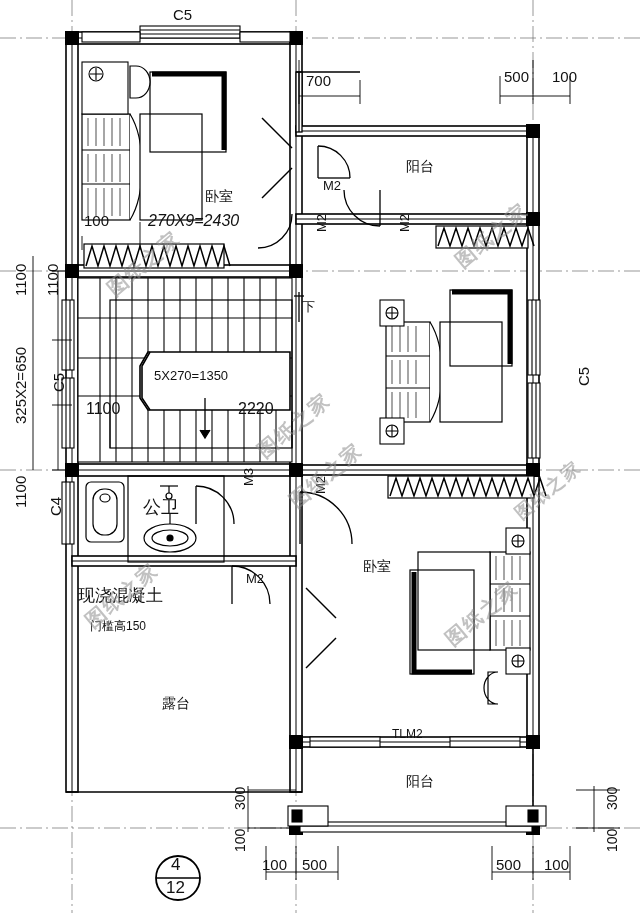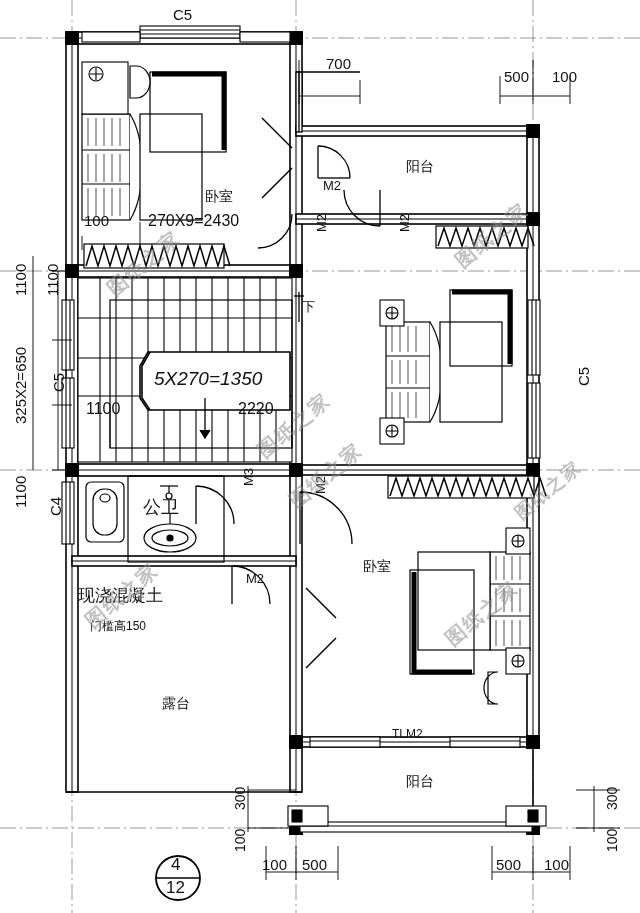--- a/index.html
+++ b/index.html
@@ -416,33 +416,33 @@
 <div class="lbl vert" style="left:241px;top:486px;font-size:13px;transform:rotate(-90deg);">M3</div>
 <div class="lbl vert" style="left:313px;top:494px;font-size:13px;transform:rotate(-90deg);">M2</div>
 <div class="lbl" style="left:246px;top:571px;font-size:13px;">M2</div>
 <div class="lbl" style="left:392px;top:727px;font-size:12px;">TLM2</div>
 
 <div class="lbl" style="left:173px;top:6px;font-size:15px;">C5</div>
 <div class="lbl vert" style="left:50px;top:392px;font-size:15px;transform:rotate(-90deg);">C5</div>
 <div class="lbl vert" style="left:47px;top:516px;font-size:15px;transform:rotate(-90deg);">C4</div>
 <div class="lbl vert" style="left:575px;top:386px;font-size:15px;transform:rotate(-90deg);">C5</div>
 
-<div class="lbl" style="left:306px;top:55px;font-size:15px;margin-left:20px;">700</div>
+<div class="lbl" style="left:306px;top:72px;font-size:15px;">700</div>
 <div class="lbl" style="left:504px;top:68px;font-size:15px;">500</div>
 <div class="lbl" style="left:552px;top:68px;font-size:15px;">100</div>
 
 <div class="lbl vert" style="left:12px;top:296px;font-size:15px;transform:rotate(-90deg);">1100</div>
 <div class="lbl vert" style="left:44px;top:296px;font-size:15px;transform:rotate(-90deg);">1100</div>
 <div class="lbl vert" style="left:12px;top:424px;font-size:15px;transform:rotate(-90deg);">325X2=650</div>
 <div class="lbl vert" style="left:12px;top:508px;font-size:15px;transform:rotate(-90deg);">1100</div>
 
 <div class="lbl" style="left:84px;top:212px;font-size:15px;">100</div>
-<div class="lbl" style="left:148px;top:212px;font-size:16px;">270X9=2430</div>
-
-<div class="lbl" style="left:152px;top:368px;font-size:19px;background:#fff;padding:0 2px;font-style:italic;">5X270=1350</div>
+<div class="lbl" style="left:148px;top:212px;font-size:16px;font-style:italic;">270X9=2430</div>
+
+<div class="lbl" style="left:152px;top:368px;font-size:13px;background:#fff;padding:0 2px;">5X270=1350</div>
 <div class="lbl" style="left:86px;top:400px;font-size:16px;">1100</div>
 <div class="lbl" style="left:238px;top:400px;font-size:16px;">2220</div>
 
 <div class="lbl cn" style="left:302px;top:298px;font-size:13px;">下</div>
 
 <div class="lbl vert" style="left:232px;top:810px;font-size:14px;transform:rotate(-90deg);">300</div>
 <div class="lbl vert" style="left:232px;top:852px;font-size:14px;transform:rotate(-90deg);">100</div>
 <div class="lbl" style="left:262px;top:856px;font-size:15px;">100</div>
 <div class="lbl" style="left:302px;top:856px;font-size:15px;">500</div>
 

